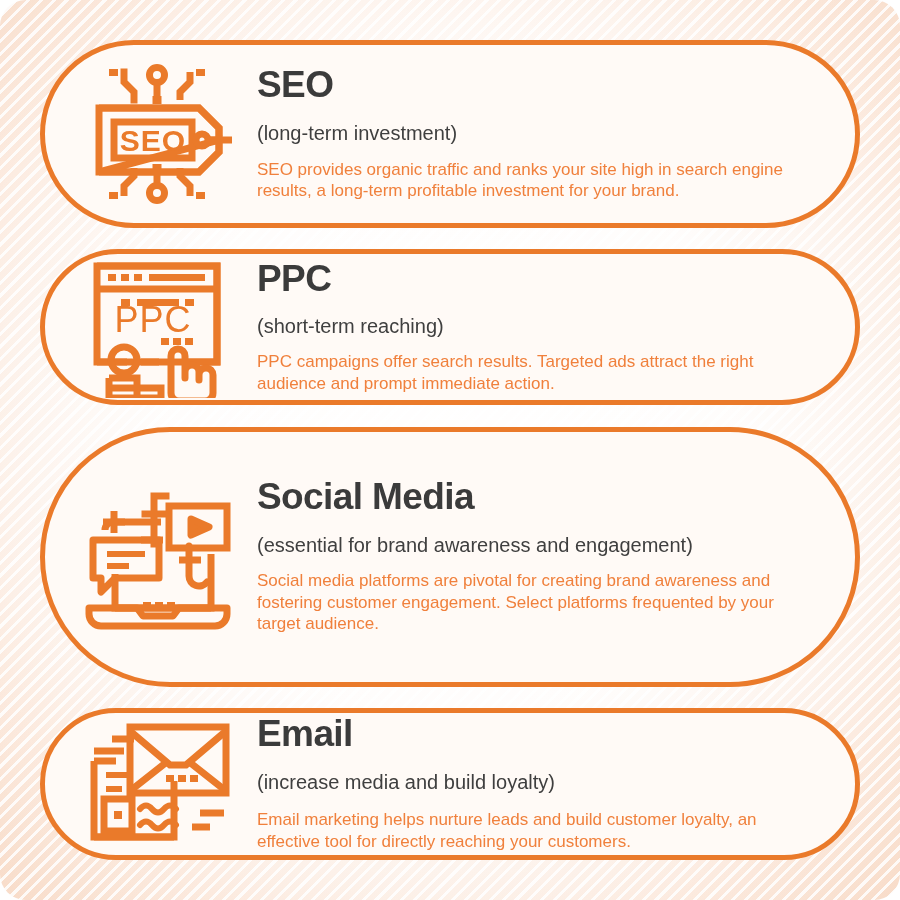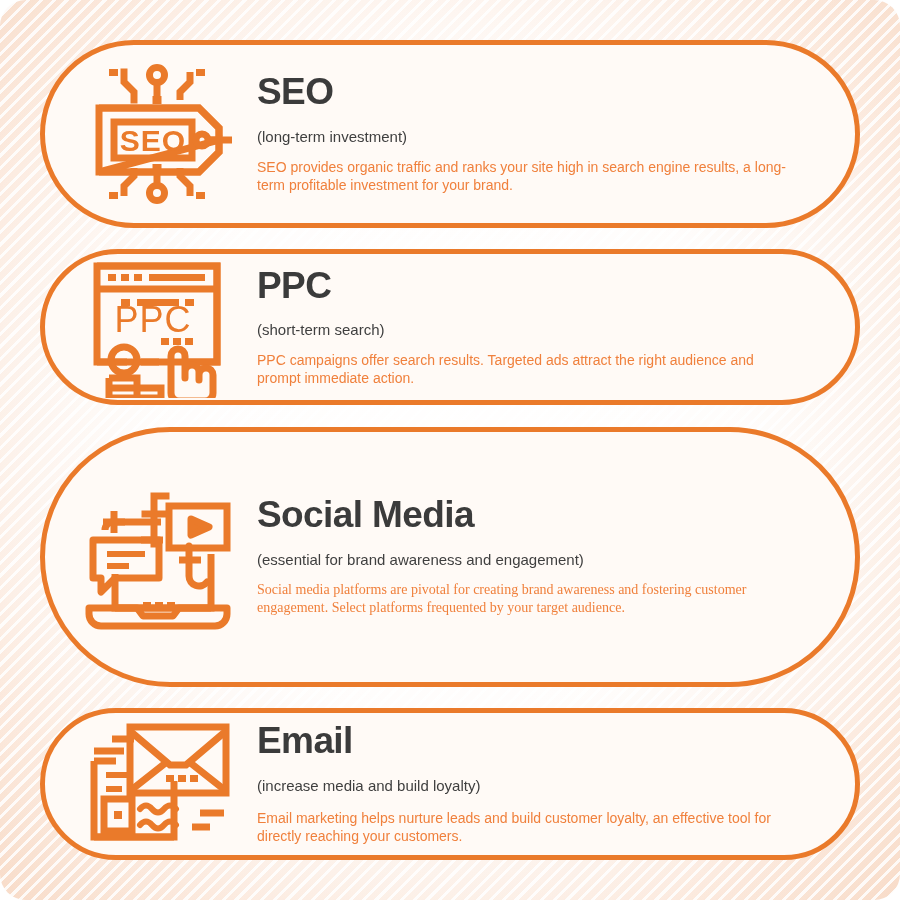--- a/index.html
+++ b/index.html
@@ -89,35 +89,35 @@
   .heading {
     font-size: 37px;
     font-weight: 700;
     color: #3b3b3b;
     letter-spacing: -0.6px;
     line-height: 1.02;
     margin: 0;
   }
 
   .subhead {
-    font-size: 15px;
+    font-size: 20px;
     color: #3f3f3f;
     line-height: 1.25;
     margin: 17px 0 0 0;
   }
 
   .body-text {
-    font-size: 14px;
+    font-size: 17px;
     color: #f0803c;
     line-height: 1.28;
     margin: 13px 0 0 0;
     max-width: 530px;
   }
 
-  .card-social .body-text { margin-top: 12px; max-width: 520px; font-family: Liberation Serif, serif; }
+  .card-social .body-text { margin-top: 12px; max-width: 520px; }
   .card-email  .body-text { margin-top: 14px; max-width: 520px; }
   .card-ppc    .body-text { margin-top: 12px; max-width: 522px; }
 
   svg { display: block; }
 </style>
 </head>
 <body>
 
 <div id="page">
 
@@ -188,21 +188,21 @@
 
           <path d="M26 122 h28 v20 M26 122 v20 h52 v-10 h-24"></path>
           <path d="M26 132 h28"></path>
 
           <path d="M88 100 v28 M88 100 a7 7 0 0 1 14 0 v22 M102 116 a7 7 0 0 1 14 0 v8
                    M116 119 a7 7 0 0 1 14 0 v18 a8 8 0 0 1 -8 8 h-26 a8 8 0 0 1 -8 -8 v-15" stroke-linejoin="round" stroke-linecap="round"></path>
         </svg>
       </div>
       <div class="text-wrap">
         <div class="heading">PPC</div>
-        <div class="subhead">(short-term search)</div>
+        <div class="subhead">(short-term reaching)</div>
         <div class="body-text">PPC campaigns offer search results. Targeted ads attract the right audience and prompt immediate action.</div>
       </div>
     </div>
 
     <div class="card card-social">
       <div class="icon-wrap">
         <svg width="152" height="146" viewBox="0 0 152 146" fill="none" stroke="#ea7a2a" stroke-width="7">
 
           <path d="M22 38 h22 M33 27 v22"></path>
 

